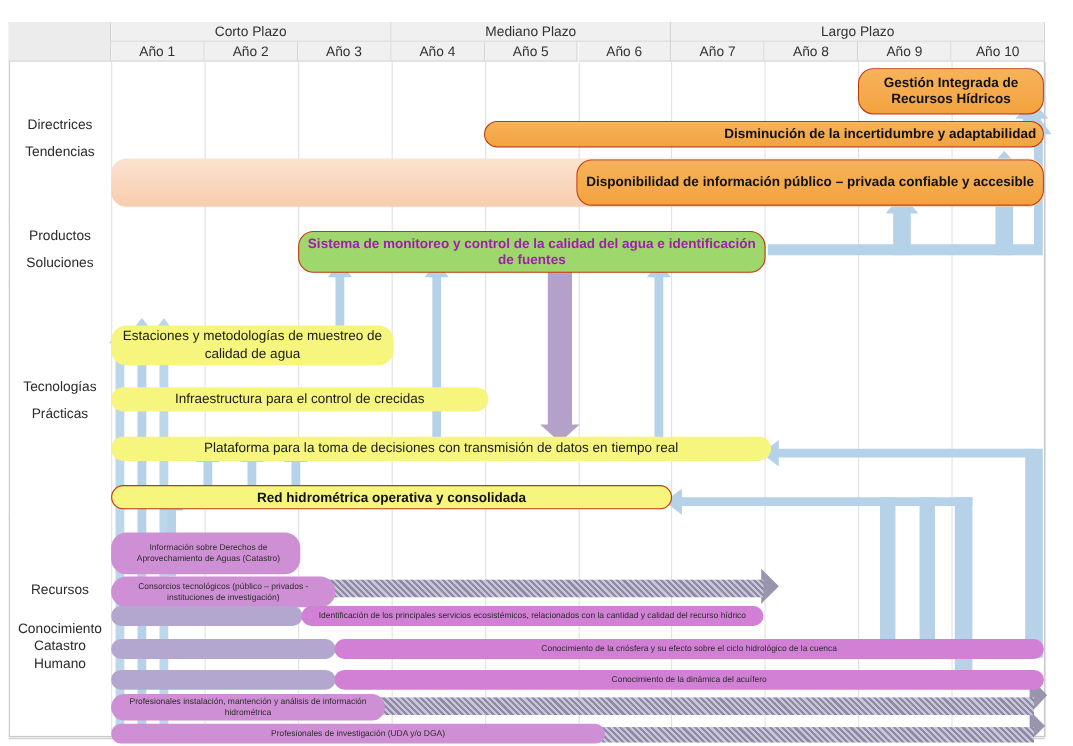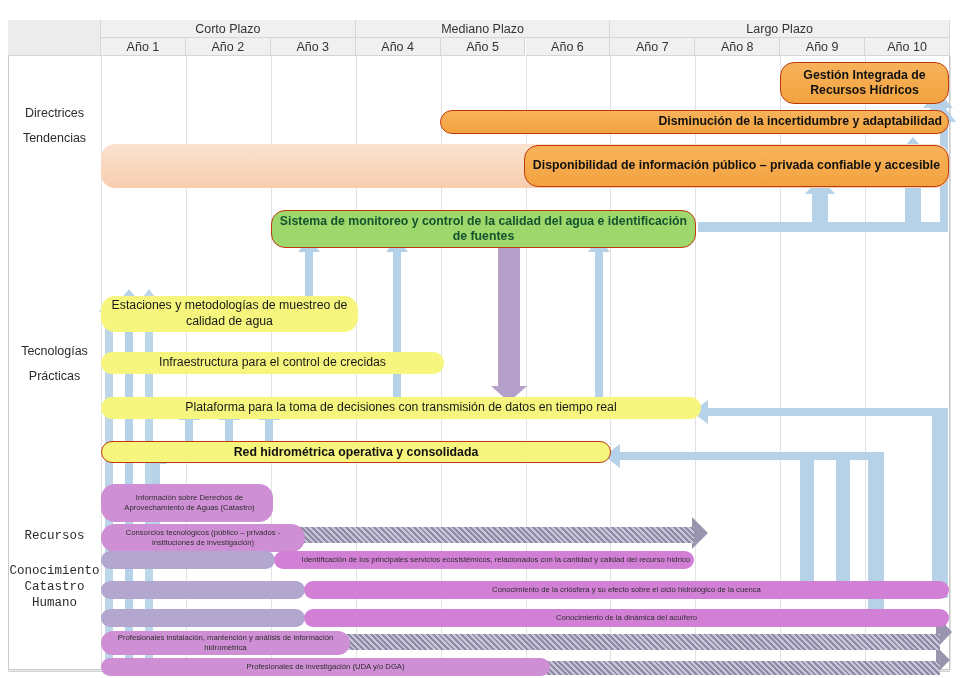--- a/index.html
+++ b/index.html
@@ -30,21 +30,21 @@
   
   .vline{position:absolute;width:1px;background:#e2e2e2;top:56px;height:614px;}
 
   
   .bar{position:absolute;box-sizing:border-box;display:flex;align-items:center;
        justify-content:center;text-align:center;z-index:12;border-radius:14px;}
 
   .bar-orange{background:linear-gradient(#f7b25a,#f3a33f);border:1.5px solid #c0390b;
        color:#111;font-weight:bold;font-size:12.3px;line-height:1.25;}
   .bar-peach{background:linear-gradient(#fbe2d0,#f7cdae);border:none;}
-  .bar-green{background:#9ed86c;border:1.5px solid #c0390b;color:#14532d;font-weight:bold;
+  .bar-green{background:#9ed86c;border:1.5px solid #c0390b;color:#a21caf;font-weight:bold;
        font-size:12.3px;line-height:1.25;}
   .bar-yellow{background:#f6f67e;border:none;color:#1a1a1a;font-size:12.3px;line-height:1.3;}
   .bar-yellow-red{background:#f6f67e;border:1.5px solid #c0390b;color:#111;font-weight:bold;font-size:12.3px;}
   .bar-purple{background:#cf8fd4;border:none;color:#2d2d2d;font-size:7.7px;line-height:1.35;padding-left:11px;}
   .bar-purple-lt{background:#b3a6cf;border:none;}
   .bar-purple2{background:#d27fd6;}
   .pad-r{justify-content:flex-end;padding-right:6px;}
 
   
   .hatch{position:absolute;z-index:11;
@@ -98,25 +98,29 @@
       <div class="vline" style="left: 695.3px;"></div>
       <div class="vline" style="left: 780.2px;"></div>
       <div class="vline" style="left: 865.1px;"></div>
       <div class="vline" style="left: 950px;"></div>
     </div>
 
   <div class="labelcol" style="top:56px;height:140px;">
     <span>Directrices</span>
     <span>Tendencias</span>
   </div>
+  <div class="labelcol" style="top:196px;height:62px;">
+    <span>Productos</span>
+    <span>Soluciones</span>
+  </div>
   <div class="labelcol" style="top:258px;height:212px;">
     <span>Tecnologías</span>
     <span>Prácticas</span>
   </div>
-  <div class="labelcol" style="top:470px;height:200px;gap:6px;font-family:Liberation Mono, monospace;">
+  <div class="labelcol" style="top:470px;height:200px;gap:6px;">
     <span>Recursos</span>
     <span style="margin-top:14px;">Conocimiento</span>
     <span style="margin-top:-6px;">Catastro Humano</span>
   </div>
 
   <svg class="conn">
 
     <g class="arw">
       <path d="M305,322 l0,-70 l-7,0 l11,-14 l11,14 l-7,0 l0,70 z"></path>
       <path d="M393,398 l0,-146 l-7,0 l11,-14 l11,14 l-7,0 l0,146 z"></path>
@@ -213,21 +217,21 @@
   <div class="bar bar-purple pad-r" style="left:101px;top:484px;width:172px;height:38px;">
     <span>Información sobre Derechos de Aprovechamiento de Aguas (Catastro)</span>
   </div>
 
   <div class="hatch" style="left:270px;top:527px;width:424px;height:16px;"></div>
   <div class="bar bar-purple" style="left:101px;top:524px;width:204px;height:28px;padding:0 4px;">
     <span>Consorcios tecnológicos (público – privados - instituciones de investigación)</span>
   </div>
 
   <div class="bar bar-purple-lt" style="left:101px;top:551px;width:174px;height:18px;"></div>
-  <div class="bar bar-purple bar-purple2" style="left:274px;top:551px;width:420px;height:18px;padding:0 4px;justify-content:flex-end;">
+  <div class="bar bar-purple bar-purple2" style="left:274px;top:551px;width:420px;height:18px;padding:0 4px;">
     <span>Identificación de los principales servicios ecosistémicos, relacionados con la cantidad y calidad del recurso hídrico</span>
   </div>
 
   <div class="bar bar-purple-lt" style="left:101px;top:581px;width:204px;height:18px;"></div>
   <div class="bar bar-purple bar-purple2" style="left:304px;top:581px;width:645px;height:18px;padding:0 4px;">
     <span>Conocimiento de la criósfera y su efecto sobre el ciclo hidrológico de la cuenca</span>
   </div>
 
   <div class="bar bar-purple-lt" style="left:101px;top:609px;width:204px;height:18px;"></div>
   <div class="bar bar-purple bar-purple2" style="left:304px;top:609px;width:645px;height:18px;padding:0 4px;">

